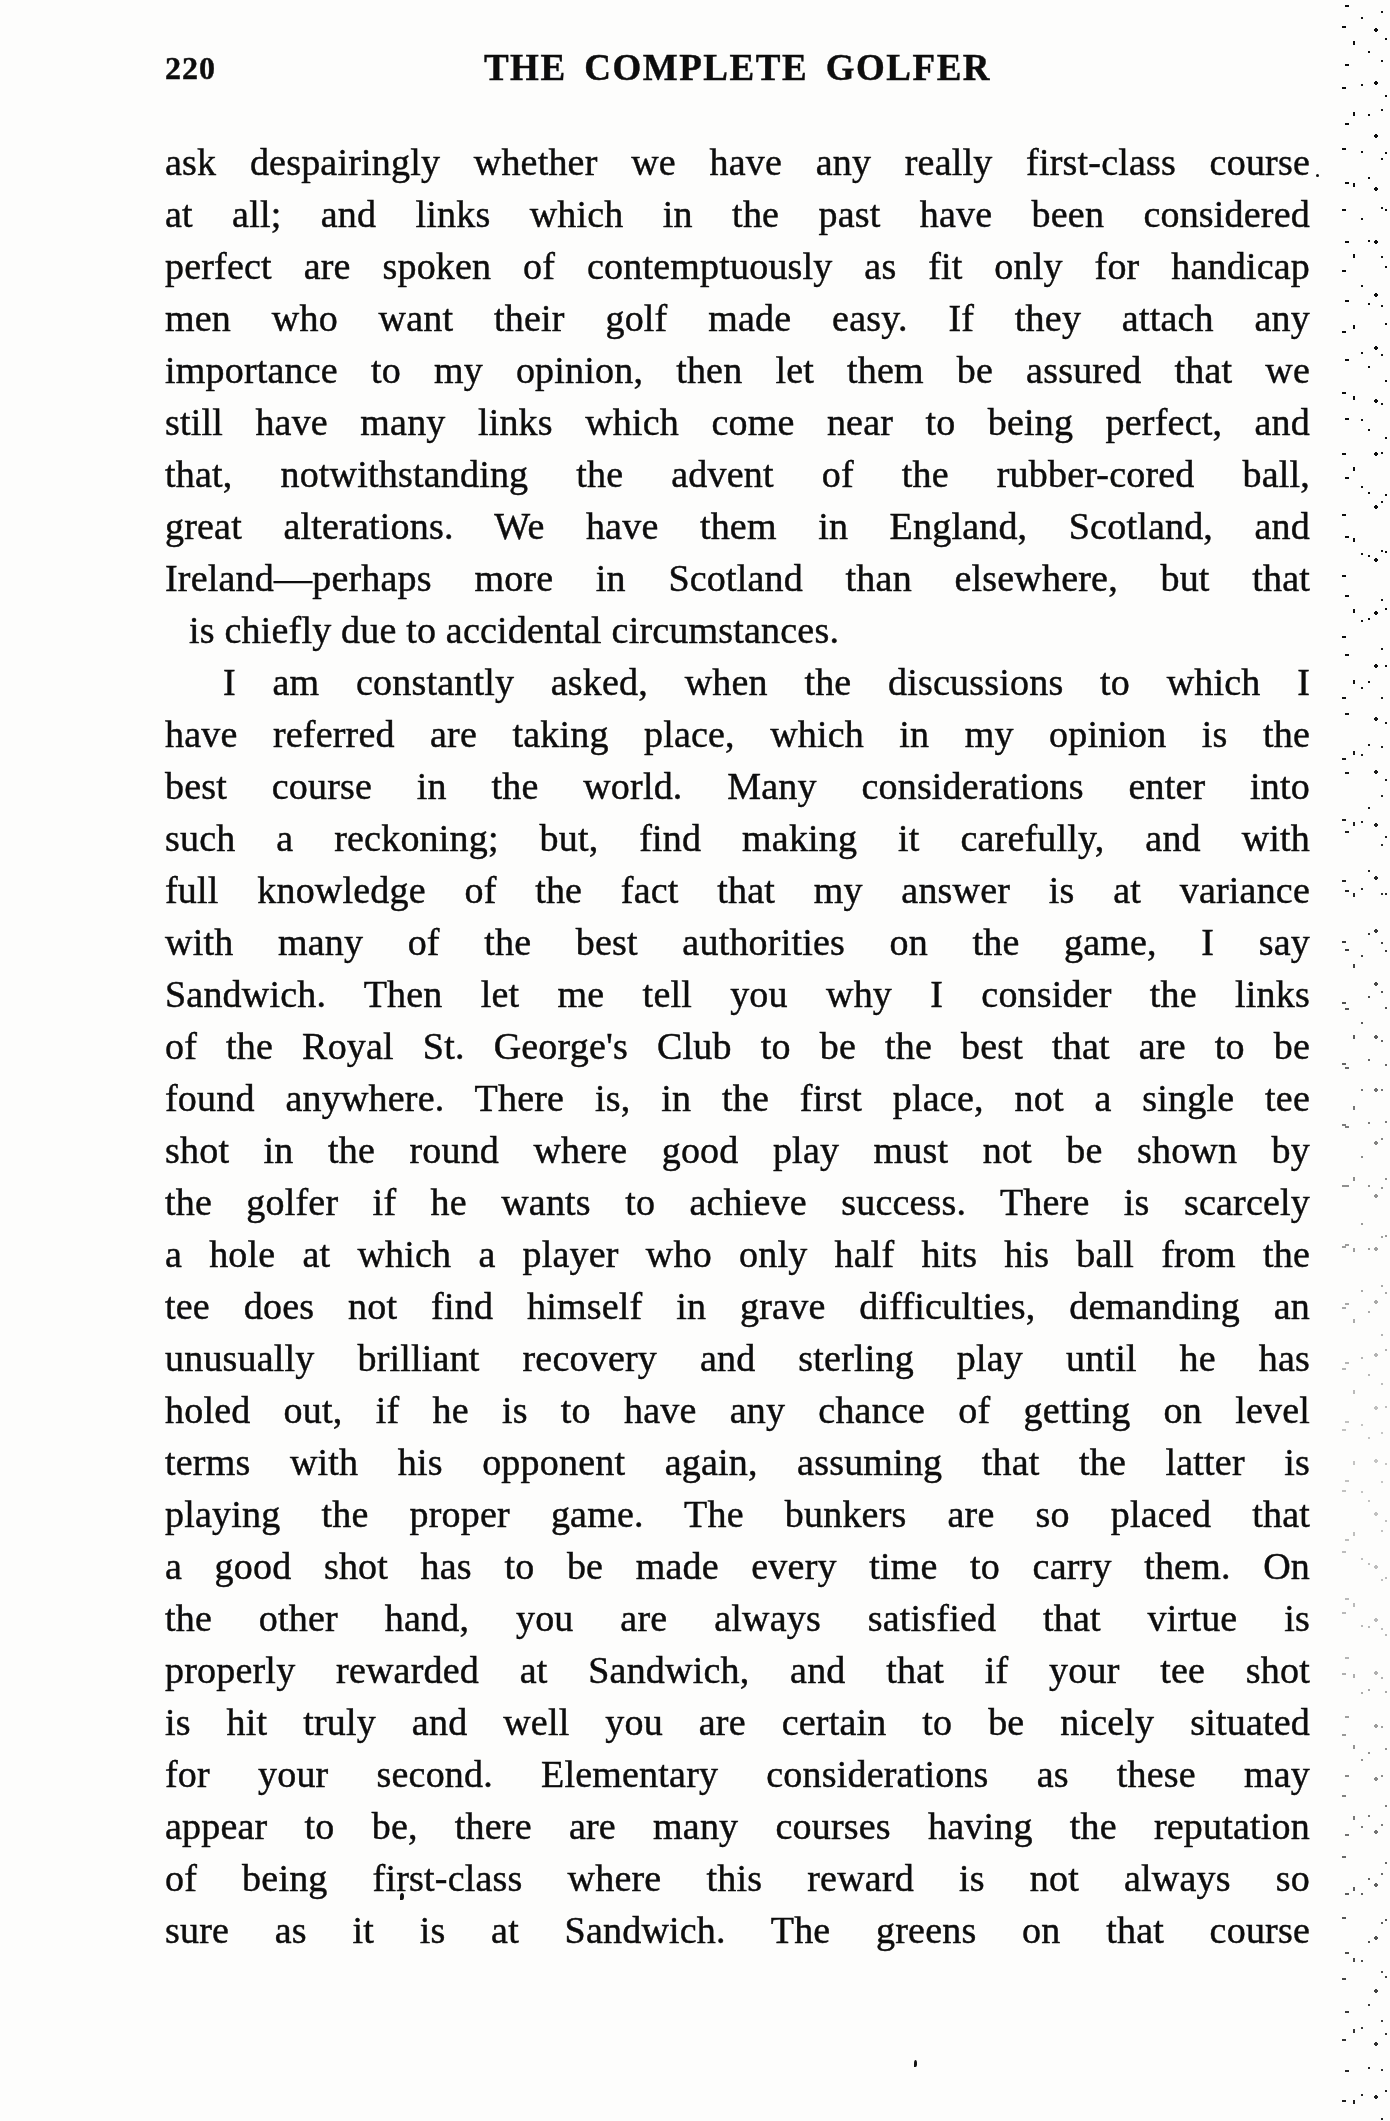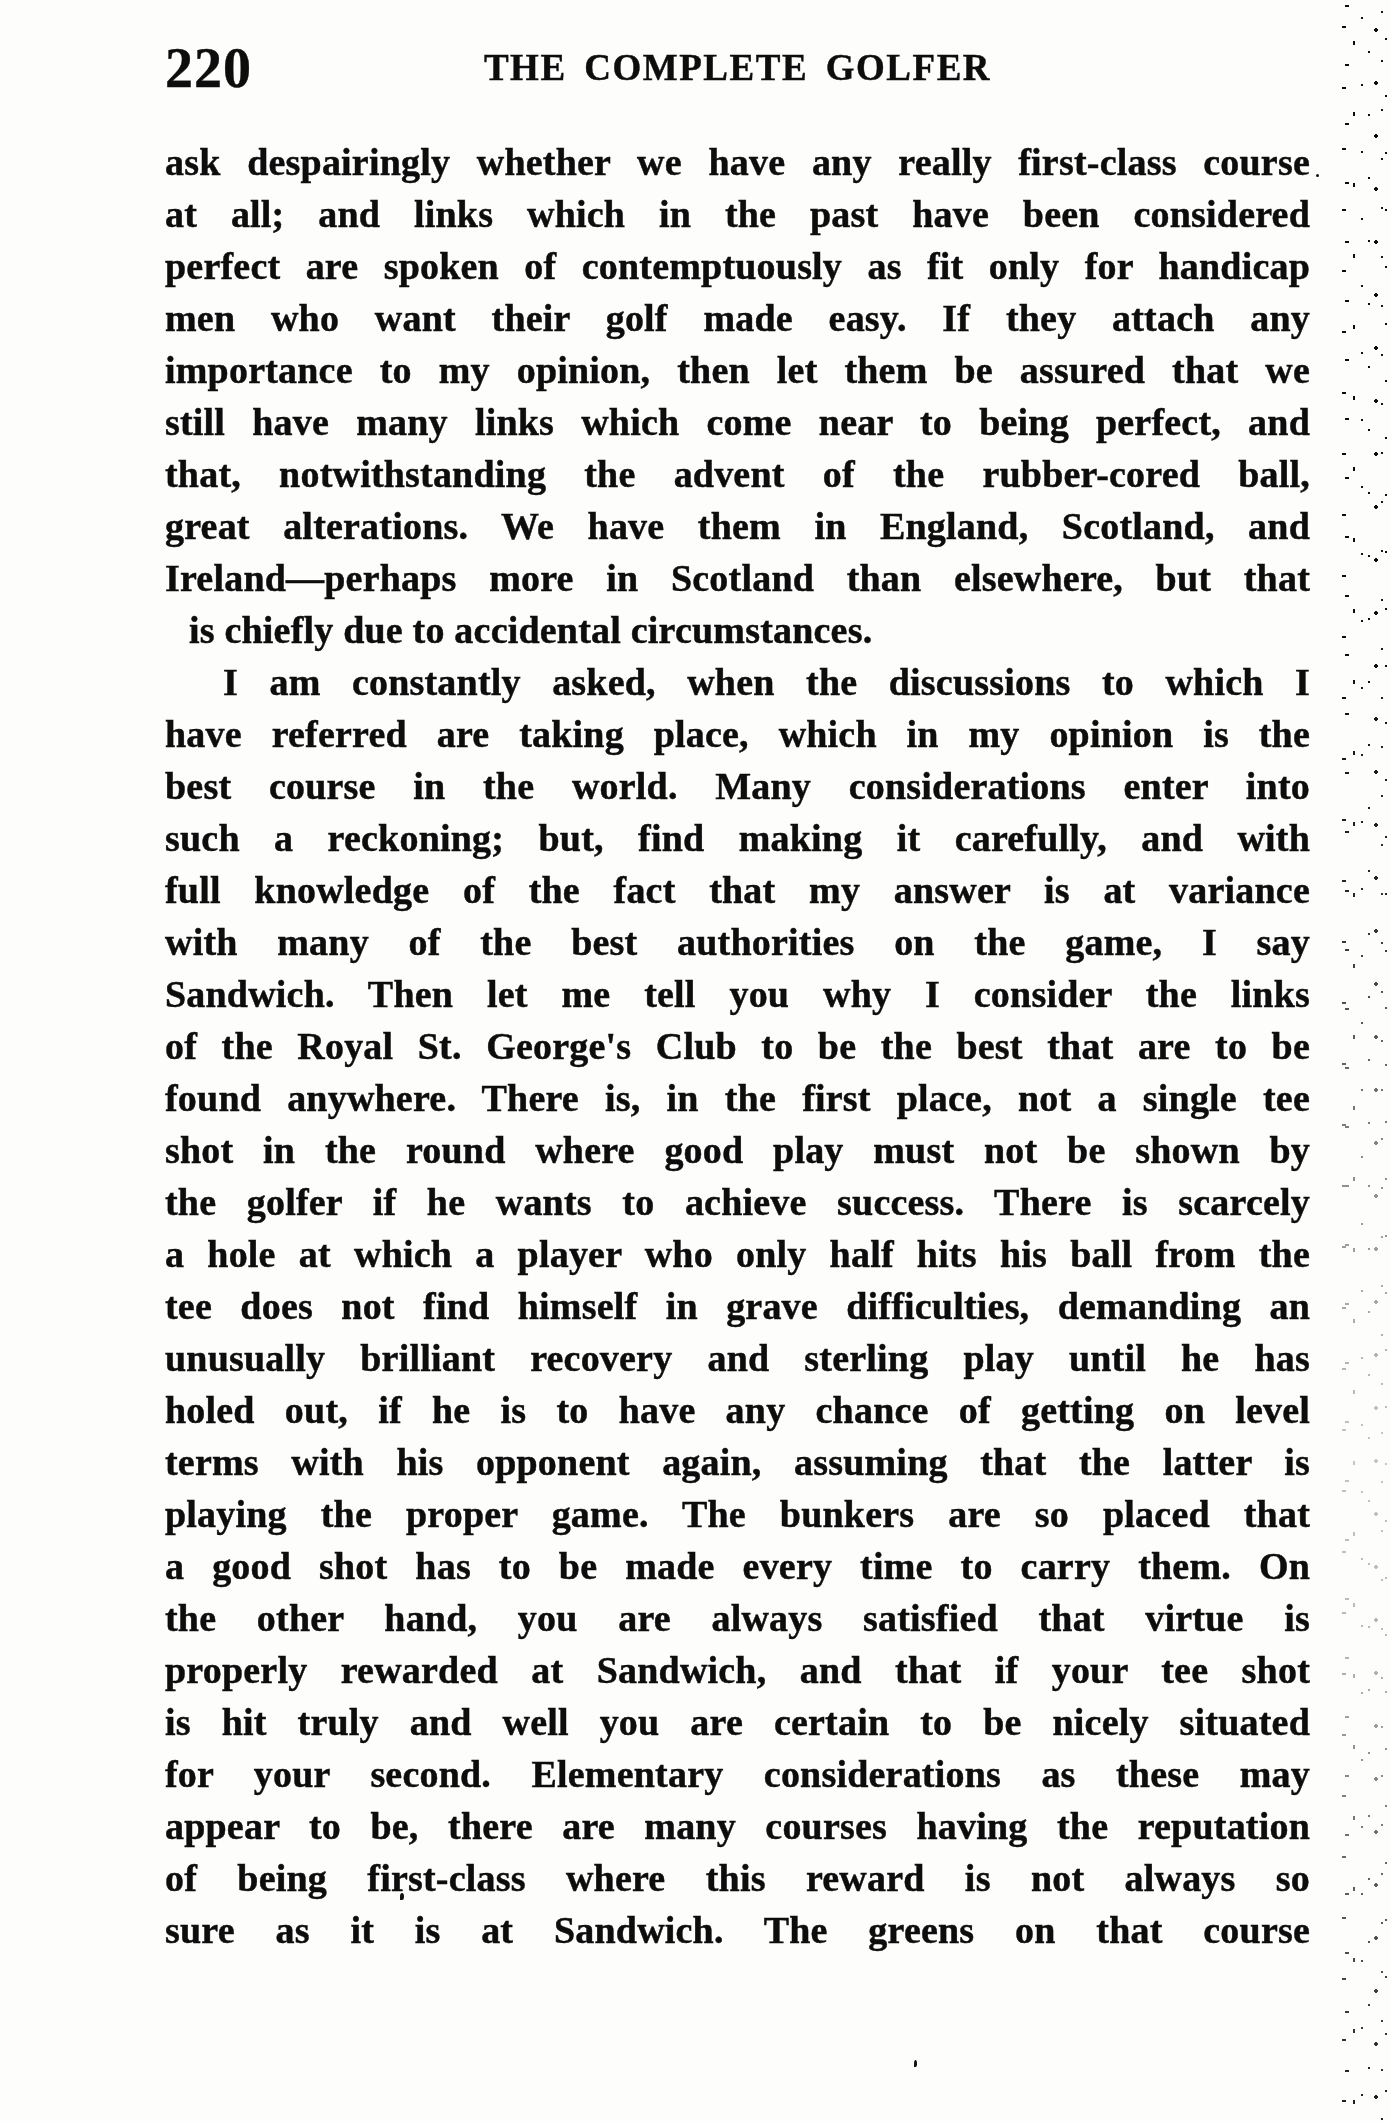--- a/index.html
+++ b/index.html
@@ -25,35 +25,34 @@
   .header {
     position: relative;
     height: 48px;
     line-height: 48px;
     text-align: center;
   }
   .pagenum {
     position: absolute;
     left: 0;
     top: 0;
-    font-size: 56px;
+    font-size: 32px;
     font-weight: bold;
     letter-spacing: 1px;
     -webkit-text-stroke: 0.4px currentColor;
   }
   .title {
     font-size: 37px;
     font-weight: bold;
     letter-spacing: 1.5px;
     word-spacing: 7px;
     -webkit-text-stroke: 0.4px currentColor;
   }
   .text-block {
     margin-top: 44px;
-    font-weight: bold;
   }
   .line {
     margin: 0;
     font-size: 38px;
     line-height: 52px;
     height: 52px;
     white-space: nowrap;
     text-align: justify;
     text-align-last: justify;
     letter-spacing: 0.2px;

